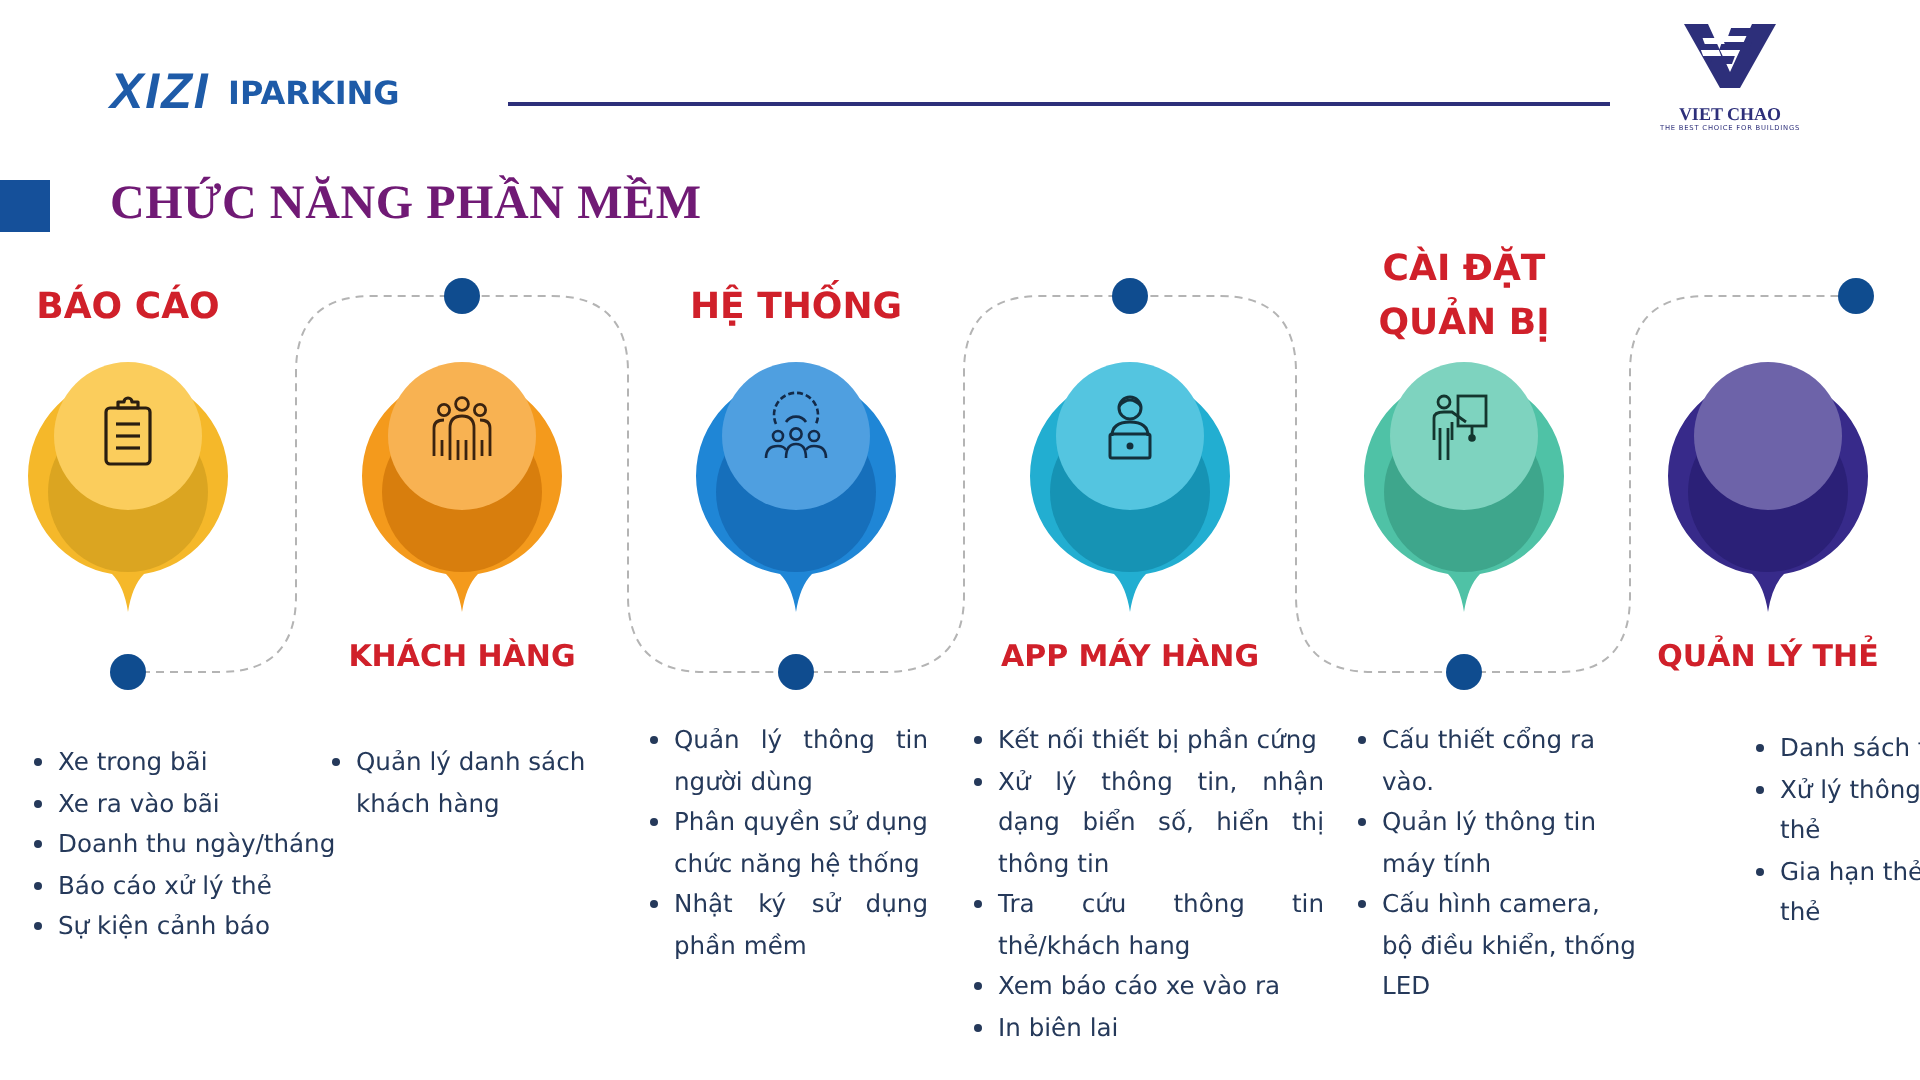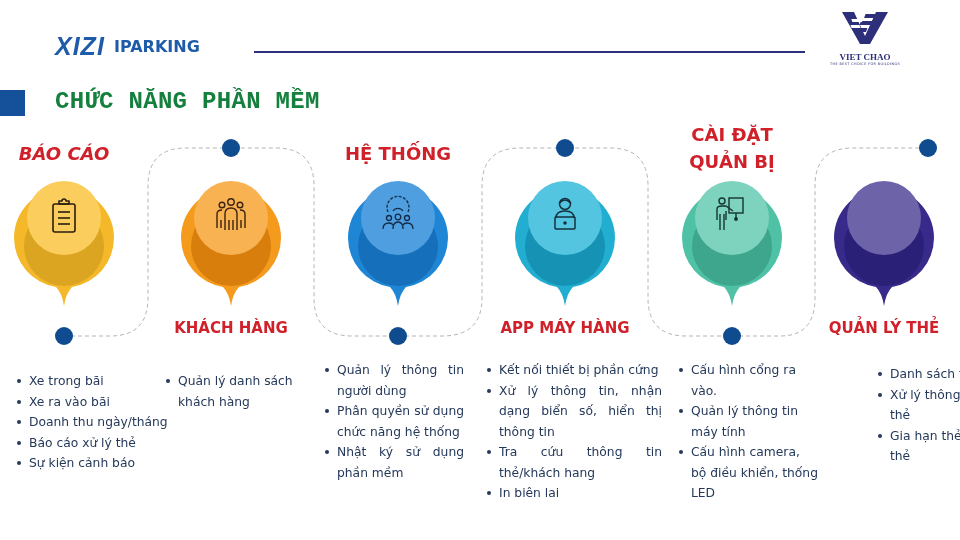--- a/index.html
+++ b/index.html
@@ -8,22 +8,22 @@
   .abs { position:absolute; }
   .logo-xizi { left:55px; top:33px; font-family:"Liberation Sans", sans-serif; font-weight:900;
                font-style:italic; font-size:25px; color:#1e5ba8; letter-spacing:1px; line-height:26px; }
   .logo-iparking { left:114px; top:37px; font-family:"DejaVu Sans", sans-serif; font-weight:bold;
                    font-size:16px; color:#1e5ba8; line-height:20px; }
   .header-line { left:254px; top:51px; width:551px; height:2px; background:#2d2f7a; }
   .vc-logo { left:820px; top:10px; width:90px; height:56px; text-align:center; }
   .vc-name { font-family:"Liberation Serif", serif; font-weight:bold; font-size:9px; color:#2d2f7a; line-height:10px; margin-top:2px;}
   .vc-tag { font-family:"DejaVu Sans", sans-serif; font-size:3.4px; color:#2d2f7a; letter-spacing:0.4px; line-height:5px; }
   .title-block { left:0; top:90px; width:25px; height:26px; background:#15509a; }
-  .page-title { left:55px; top:87px; font-family:Liberation Mono, monospace; font-weight:bold;
-                font-size:24px; color:#15803d; line-height:30px; letter-spacing:0.3px; }
+  .page-title { left:55px; top:87px; font-family:Liberation Serif, serif; font-weight:bold;
+                font-size:24px; color:#701a75; line-height:30px; letter-spacing:0.3px; }
   .cat-label { font-family:"DejaVu Sans", sans-serif; font-weight:bold; color:#d0202a;
                text-align:center; white-space:nowrap; }
   .dot { width:18px; height:18px; border-radius:50%; background:#0f4c8f; }
   ul.feat { list-style:none; margin:0; padding:0; font-family:"DejaVu Sans", sans-serif;
             font-size:12.3px; color:#25395a; line-height:20.5px; }
   ul.feat li { position:relative; padding-left:13px; }
   ul.feat li::before { content:""; position:absolute; left:1px; top:8px; width:4px; height:4px;
                        border-radius:50%; background:#25395a; }
   ul.just li { text-align:justify; text-align-last:left; }
   svg.pin { position:absolute; overflow:visible; }
@@ -60,21 +60,21 @@
   </g>
 </svg>
 
 <div class="abs dot" style="left:55px;top:327px;"></div>
 <div class="abs dot" style="left:222px;top:139px;"></div>
 <div class="abs dot" style="left:389px;top:327px;"></div>
 <div class="abs dot" style="left:556px;top:139px;"></div>
 <div class="abs dot" style="left:723px;top:327px;"></div>
 <div class="abs dot" style="left:919px;top:139px;"></div>
 
-<div class="abs cat-label" style="left:4px;top:143px;width:120px;font-size:18px;font-style:italic;">BÁO CÁO</div>
+<div class="abs cat-label" style="left:4px;top:143px;width:120px;font-size:18px;">BÁO CÁO</div>
 <div class="abs cat-label" style="left:161px;top:319px;width:140px;font-size:15px;">KHÁCH HÀNG</div>
 <div class="abs cat-label" style="left:338px;top:143px;width:120px;font-size:18px;">HỆ THỐNG</div>
 <div class="abs cat-label" style="left:480px;top:319px;width:170px;font-size:15px;">APP MÁY HÀNG</div>
 <div class="abs cat-label" style="left:662px;top:121px;width:140px;font-size:18px;line-height:27px;text-align:center;">
   <div>CÀI ĐẶT</div>
   <div>QUẢN BỊ</div>
 </div>
 <div class="abs cat-label" style="left:814px;top:319px;width:140px;font-size:15px;">QUẢN LÝ THẺ</div>
 
 <svg class="pin" width="110" height="130" viewBox="-55 -60 110 130" style="left:9px;top:178px;">
@@ -174,25 +174,26 @@
 <ul class="abs feat just" style="left:324px;top:360px;width:140px;">
   <li>Quản lý thông tin người dùng</li>
   <li>Phân quyền sử dụng chức năng hệ thống</li>
   <li>Nhật ký sử dụng phần mềm</li>
 </ul>
 
 <ul class="abs feat just" style="left:486px;top:360px;width:176px;">
   <li>Kết nối thiết bị phần cứng</li>
   <li>Xử lý thông tin, nhận dạng biển số, hiển thị thông tin</li>
   <li>Tra cứu thông tin thẻ/khách hang</li>
+  <li>Xem báo cáo xe vào ra</li>
   <li>In biên lai</li>
 </ul>
 
 <ul class="abs feat" style="left:678px;top:360px;width:140px;">
-  <li>Cấu hình cổng ra vào.</li>
+  <li>Cấu thiết cổng ra vào.</li>
   <li>Quản lý thông tin máy tính</li>
   <li>Cấu hình camera, bộ điều khiển, thống LED</li>
 </ul>
 
 <ul class="abs feat" style="left:877px;top:364px;width:120px;">
   <li>Danh sách thẻ</li>
   <li>Xử lý thông tin thẻ</li>
   <li>Gia hạn thẻ Hủy thẻ</li>
 </ul>
 

